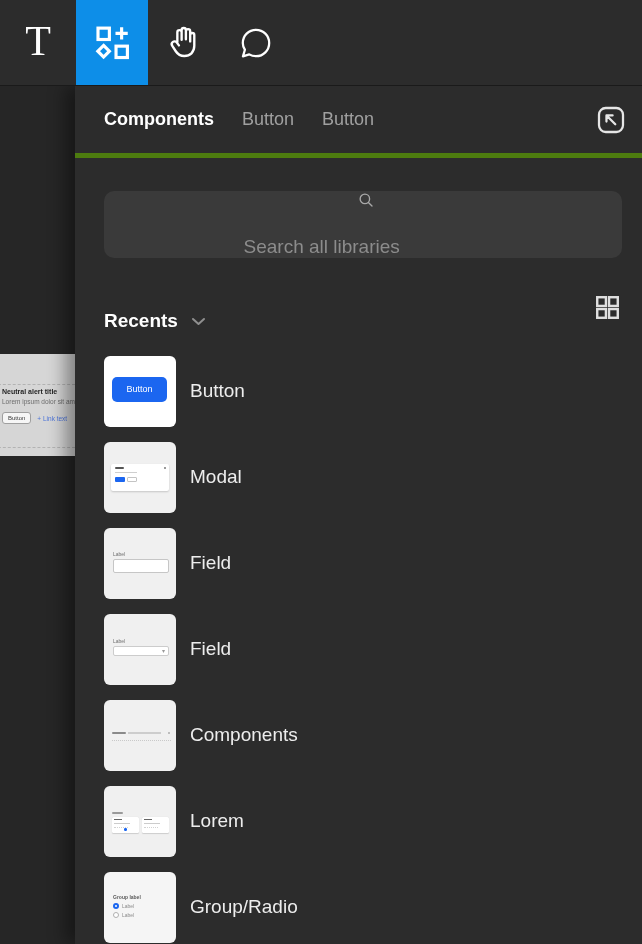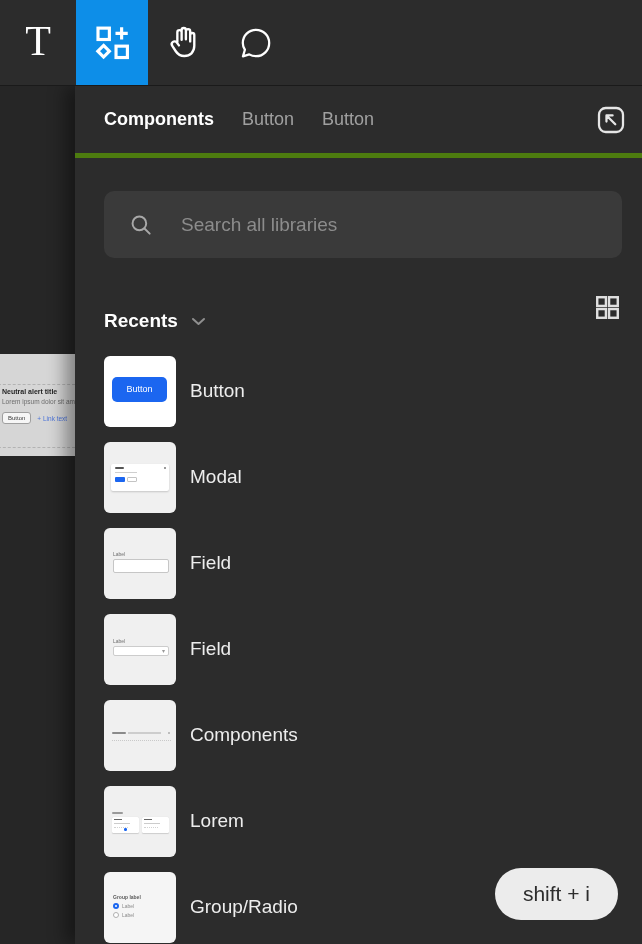--- a/index.html
+++ b/index.html
@@ -46,21 +46,21 @@
     height:72px; border-bottom:5px solid #4d7c0f;
     display:flex; align-items:center; padding:0 14px 0 29px; gap:28px;
   }
   .tab { font-size:18px; color:#a0a0a0; cursor:pointer; }
   .tab-active { color:#fff; font-weight:bold; }
   .corner-btn { margin-left:auto; width:34px; height:34px; display:flex; align-items:center; justify-content:center; cursor:pointer; }
 
   .search-box {
     position:absolute; left:29px; top:105px; width:518px; height:67px;
     background:#3a3a3a; border-radius:10px;
-    display:flex; align-items:center; padding:0 18px 0 24px; gap:27px;
+    display:flex; align-items:center; padding:0 18px 0 24px; gap:27px;flex-direction:column;
   }
   .search-input {
     flex:1; background:transparent; border:none; outline:none;
     color:#e8e8e8; font-size:19px; font-family:inherit;
   }
   .search-input::placeholder { color:#8c8c8c; }
 
   .recents-row { position:absolute; left:29px; right:20px; top:202px; height:38px; display:flex; align-items:center; }
   .recents-toggle { display:flex; align-items:center; gap:13px; cursor:pointer;margin-top:28px; }
   .recents-title { font-size:19px; font-weight:bold; color:#fff; }
@@ -290,17 +290,14 @@
             <span class="rd-radio rd-off"></span>
             <span class="rd-opt">Label</span>
           </div>
         </div>
         <span class="item-label">Group/Radio</span>
       </div>
 
     </div>
   </div>
 
-  <div class="shortcut-pill">
-    <span>shift + i</span>
-  </div>
 
 </div>
 
 </body></html>

